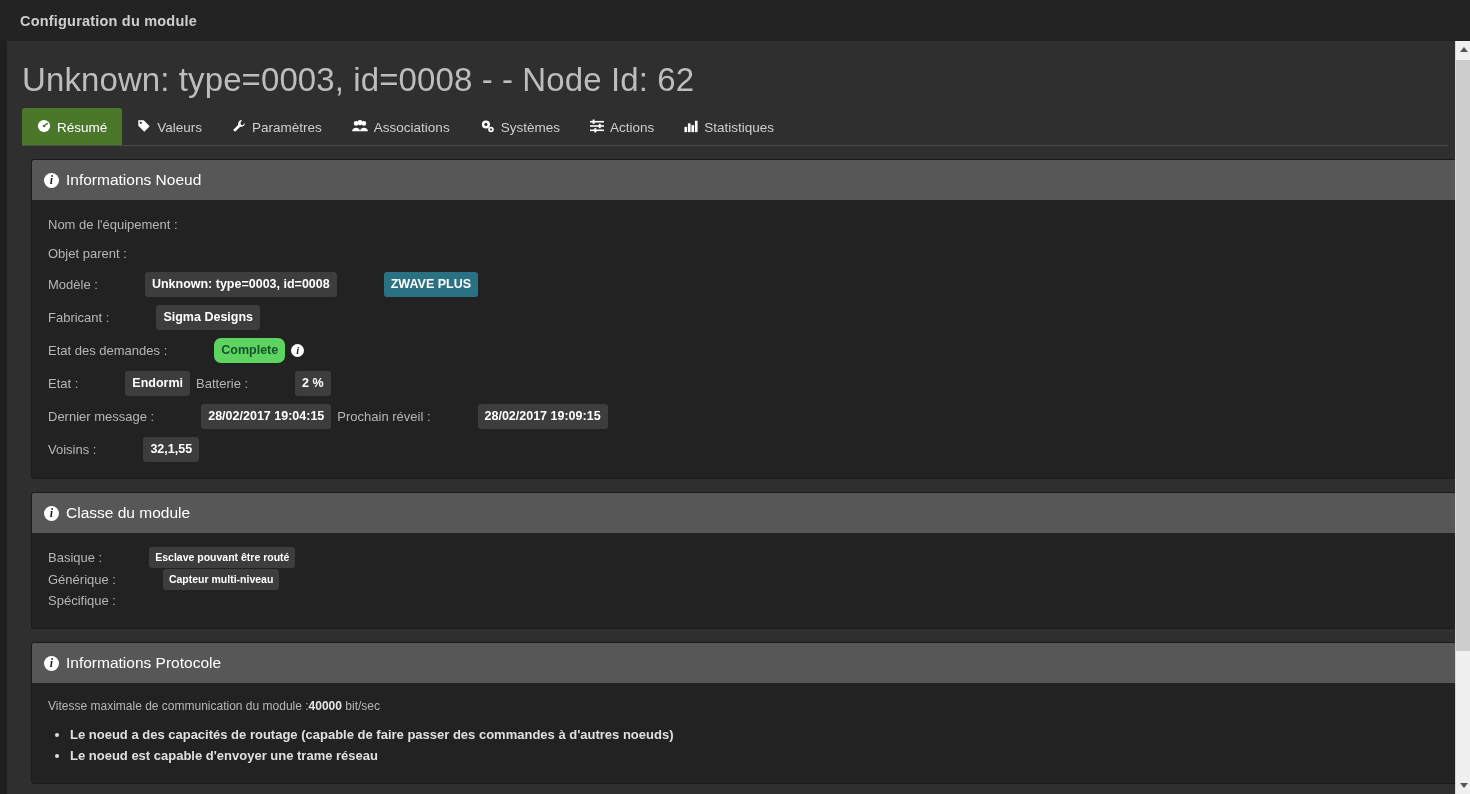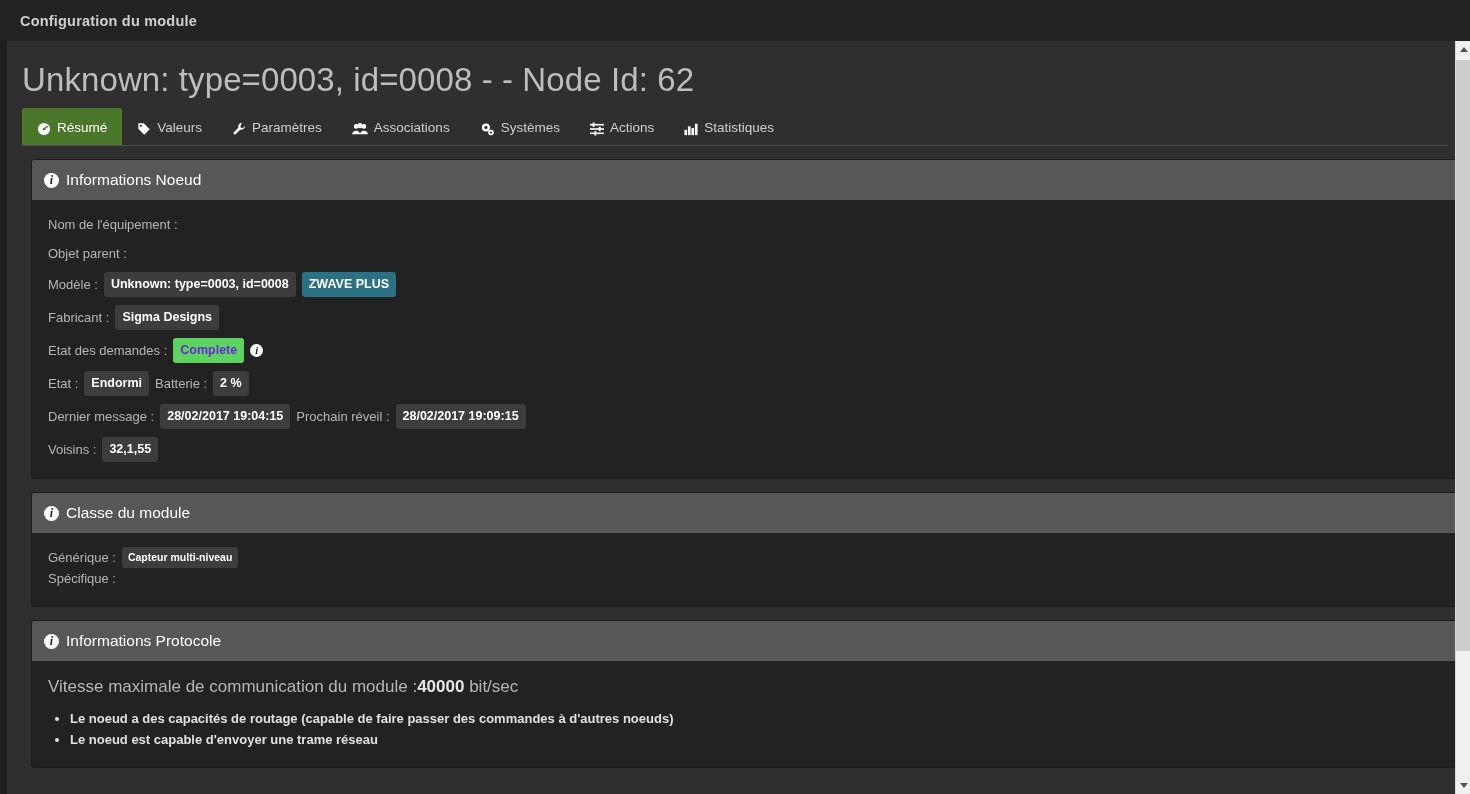--- a/index.html
+++ b/index.html
@@ -57,21 +57,21 @@
   
   .tabs {
     margin: 14px 0 0 15px;
     width: 1426px;
     height: 37px;
     border-bottom: 1px solid #4a4a4a;
     display: flex;
     align-items: flex-end;
   }
   .tab {
-    display: flex; align-items: flex-end; gap: 6px;
+    display: flex; align-items: flex-start; gap: 6px;
     padding: 10px 14px 9px 14px;
     font-size: 13.5px;
     color: #cfcfcf;
     line-height: 17px;
     cursor: pointer;
     border: 1px solid transparent;
     border-bottom: none;
     white-space: nowrap;
     user-select: none;
     margin-top: 44px;
@@ -142,34 +142,35 @@
   .badge {
     display: inline-block;
     background: #3d3d3d;
     color: #ffffff;
     font-weight: bold;
     font-size: 12.5px;
     line-height: 15px;
     padding: 5px 7px;
     border-radius: 3px;
     white-space: nowrap;
+    margin-left: 41px;
   }
   .badge.teal    { background: #2a7184; }
-  .badge.success { background: #5cd45f; color: #6d28d9; }
+  .badge.success { background: #5cd45f; color: #14532d; border-radius: 7px; }
   .badge.tiny    { font-size: 10.5px; padding: 4px 6px; line-height: 13px; }
 
   
   .crow {
     display: flex; align-items: center; gap: 6px;
     font-size: 13px; line-height: 20px; color: #b6b6b6;
     margin-bottom: 1px; min-height: 20px;
   }
 
   
-  .proto-speed { font-size: 17px; color: #b6b6b6; margin: 2px 0 12px 0; }
+  .proto-speed { font-size: 12px; color: #b6b6b6; margin: 2px 0 12px 0; }
   .proto-speed b { color: #e6e6e6; }
   ul.proto-list { margin: 0; padding-left: 22px; list-style: disc; }
   ul.proto-list li {
     color: #e0e0e0;
     font-size: 13px;
     font-weight: bold;
     line-height: 20px;
     margin-bottom: 1px;
   }
 
@@ -351,20 +352,24 @@
       </div>
     </div>
 
     <div class="panel">
       <div class="panel-heading">
         <span class="info-icon">i</span>
         <span>Classe du module</span>
       </div>
       <div class="panel-body">
 
+        <div class="crow">
+          <span class="lbl">Basique :</span>
+          <span class="badge tiny">Esclave pouvant être routé</span>
+        </div>
 
         <div class="crow">
           <span class="lbl">Générique :</span>
           <span class="badge tiny">Capteur multi-niveau</span>
         </div>
 
         <div class="crow">
           <span class="lbl">Spécifique :</span>
           <span></span>
         </div>

